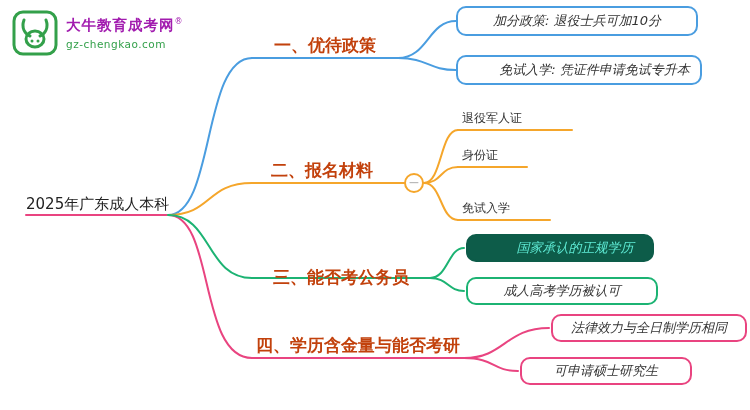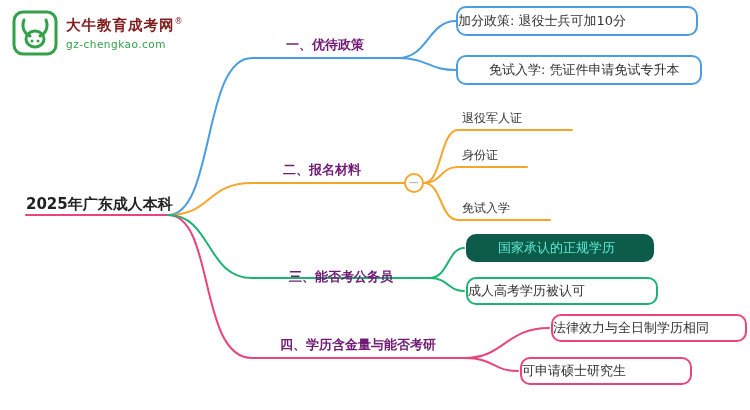--- a/index.html
+++ b/index.html
@@ -3,41 +3,41 @@
 <meta charset="utf-8">
 <style>
   * { margin:0; padding:0; box-sizing:border-box; }
   html,body { width:750px; height:410px; background:#fff; font-family:"DejaVu Sans","Liberation Sans",sans-serif; }
   .stage { position:relative; width:750px; height:410px; background:#fff; overflow:hidden; }
   .links { position:absolute; left:0; top:0; width:750px; height:410px; }
 
   
   .logo { position:absolute; left:12px; top:10px; display:flex; align-items:center; gap:8px; }
   .logo-text { display:flex; flex-direction:column; justify-content:center; }
-  .logo-name { font-size:14.5px; font-weight:bold; color:#7f1d1d; letter-spacing:1px; white-space:nowrap; }
+  .logo-name { font-size:14.5px; font-weight:bold; color:#a21caf; letter-spacing:1px; white-space:nowrap; }
   .logo-name sup { font-size:8px; font-weight:normal; }
   .logo-domain { font-size:10.5px; color:#33A04A; margin-top:3px; letter-spacing:.5px; }
 
   
   .root {
     position:absolute; left:26px; top:194px; width:142px; height:20px;
-    line-height:20px; font-size:15px; font-weight:bold; color:#222; text-align:right; white-space:nowrap;
+    line-height:20px; font-size:15px; font-weight:normal; color:#222; text-align:right; white-space:nowrap;
   }
   .branch {
-    position:absolute; height:22px; line-height:22px; font-size:13px; font-weight:bold;
-    color:#701a75; text-align:center; white-space:nowrap;
+    position:absolute; height:22px; line-height:22px; font-size:17px; font-weight:bold;
+    color:#c2410c; text-align:center; white-space:nowrap;
   }
   .b1 { left:252px; top:34px;  width:146px; }
   .b2 { left:252px; top:159px; width:140px; }
   .b3 { left:252px; top:266px; width:178px; }
   .b4 { left:252px; top:334px; width:212px; }
 
   .child-box {
     position:absolute; border:2px solid; border-radius:10px; background:#fff;
-    font-size:13px; color:#333; text-align:left; white-space:nowrap;
+    font-size:13px; color:#333; text-align:center; white-space:nowrap;font-style:italic;
   }
   .h30 { height:30px; line-height:26px; }
   .h28 { height:28px; line-height:24px; }
   .blue   { border-color:#4A9DE0; }
   .green  { border-color:#1CB373; }
   .pink   { border-color:#E94480; }
   .filled { background:#0D5C49; border-color:#0D5C49; color:#5eead4;padding-left:30px; }
 
   .child-text {
     position:absolute; height:19px; line-height:19px; font-size:12px; color:#333; white-space:nowrap;

